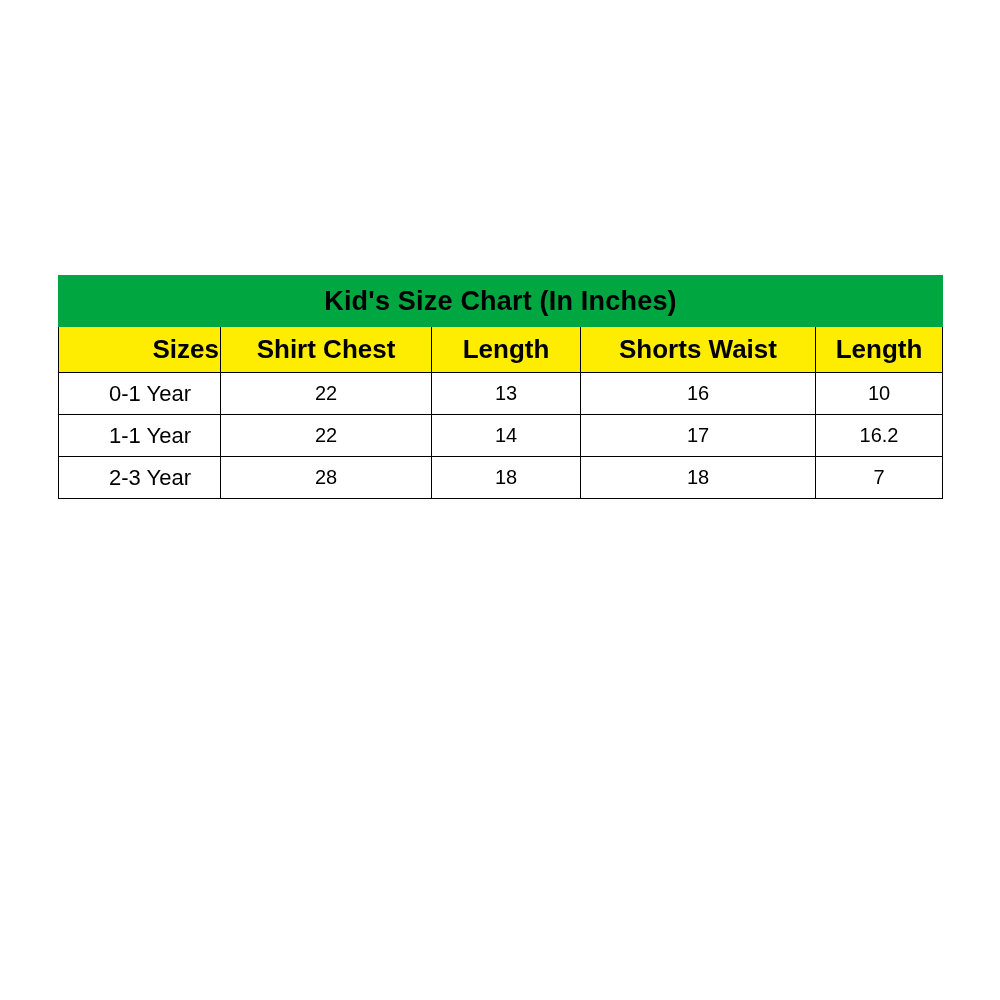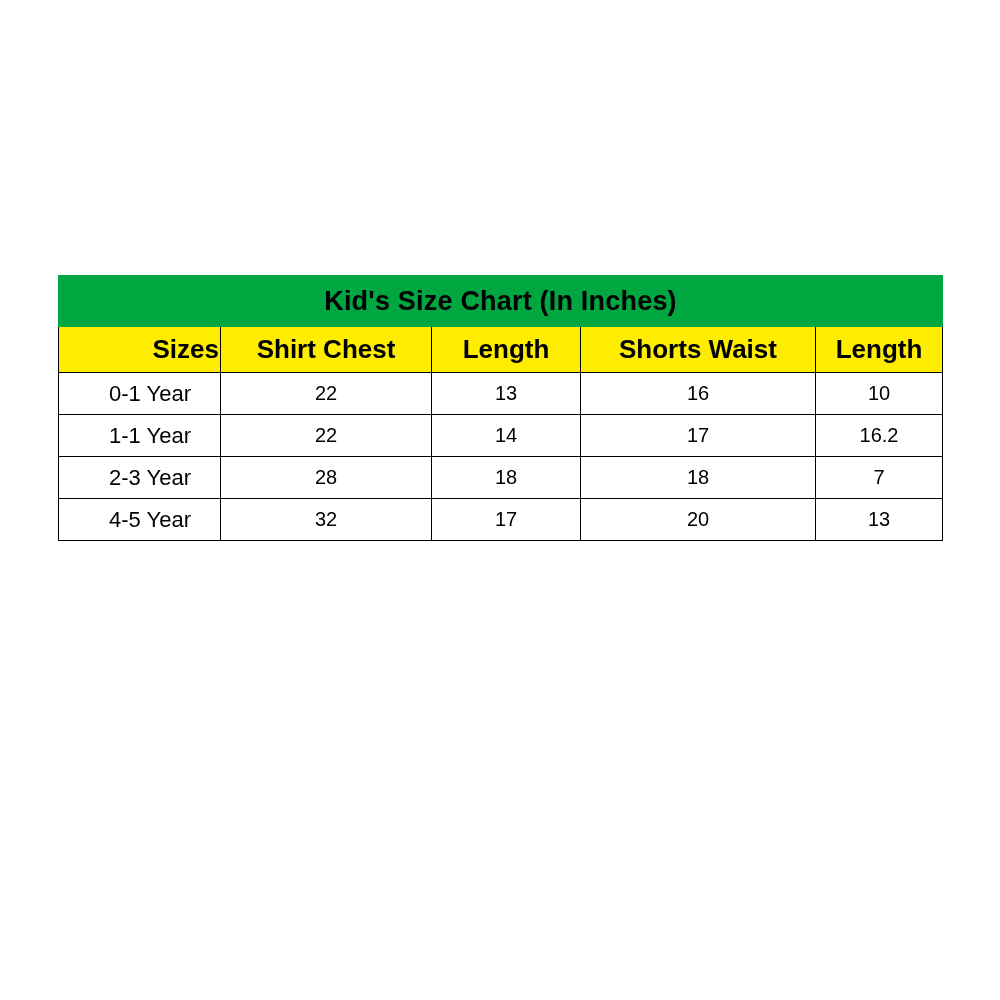--- a/index.html
+++ b/index.html
@@ -106,22 +106,15 @@
         <td>17</td>
         <td>16.2</td>
       </tr>
       <tr class="data-row">
         <td class="sizes-cell">2-3 Year</td>
         <td>28</td>
         <td>18</td>
         <td>18</td>
         <td>7</td>
       </tr>
-      <tr class="data-row">
-        <td class="sizes-cell">4-5 Year</td>
-        <td>32</td>
-        <td>17</td>
-        <td>20</td>
-        <td>13</td>
-      </tr>
     </tbody>
   </table>
 </div>
 
 </body></html>

